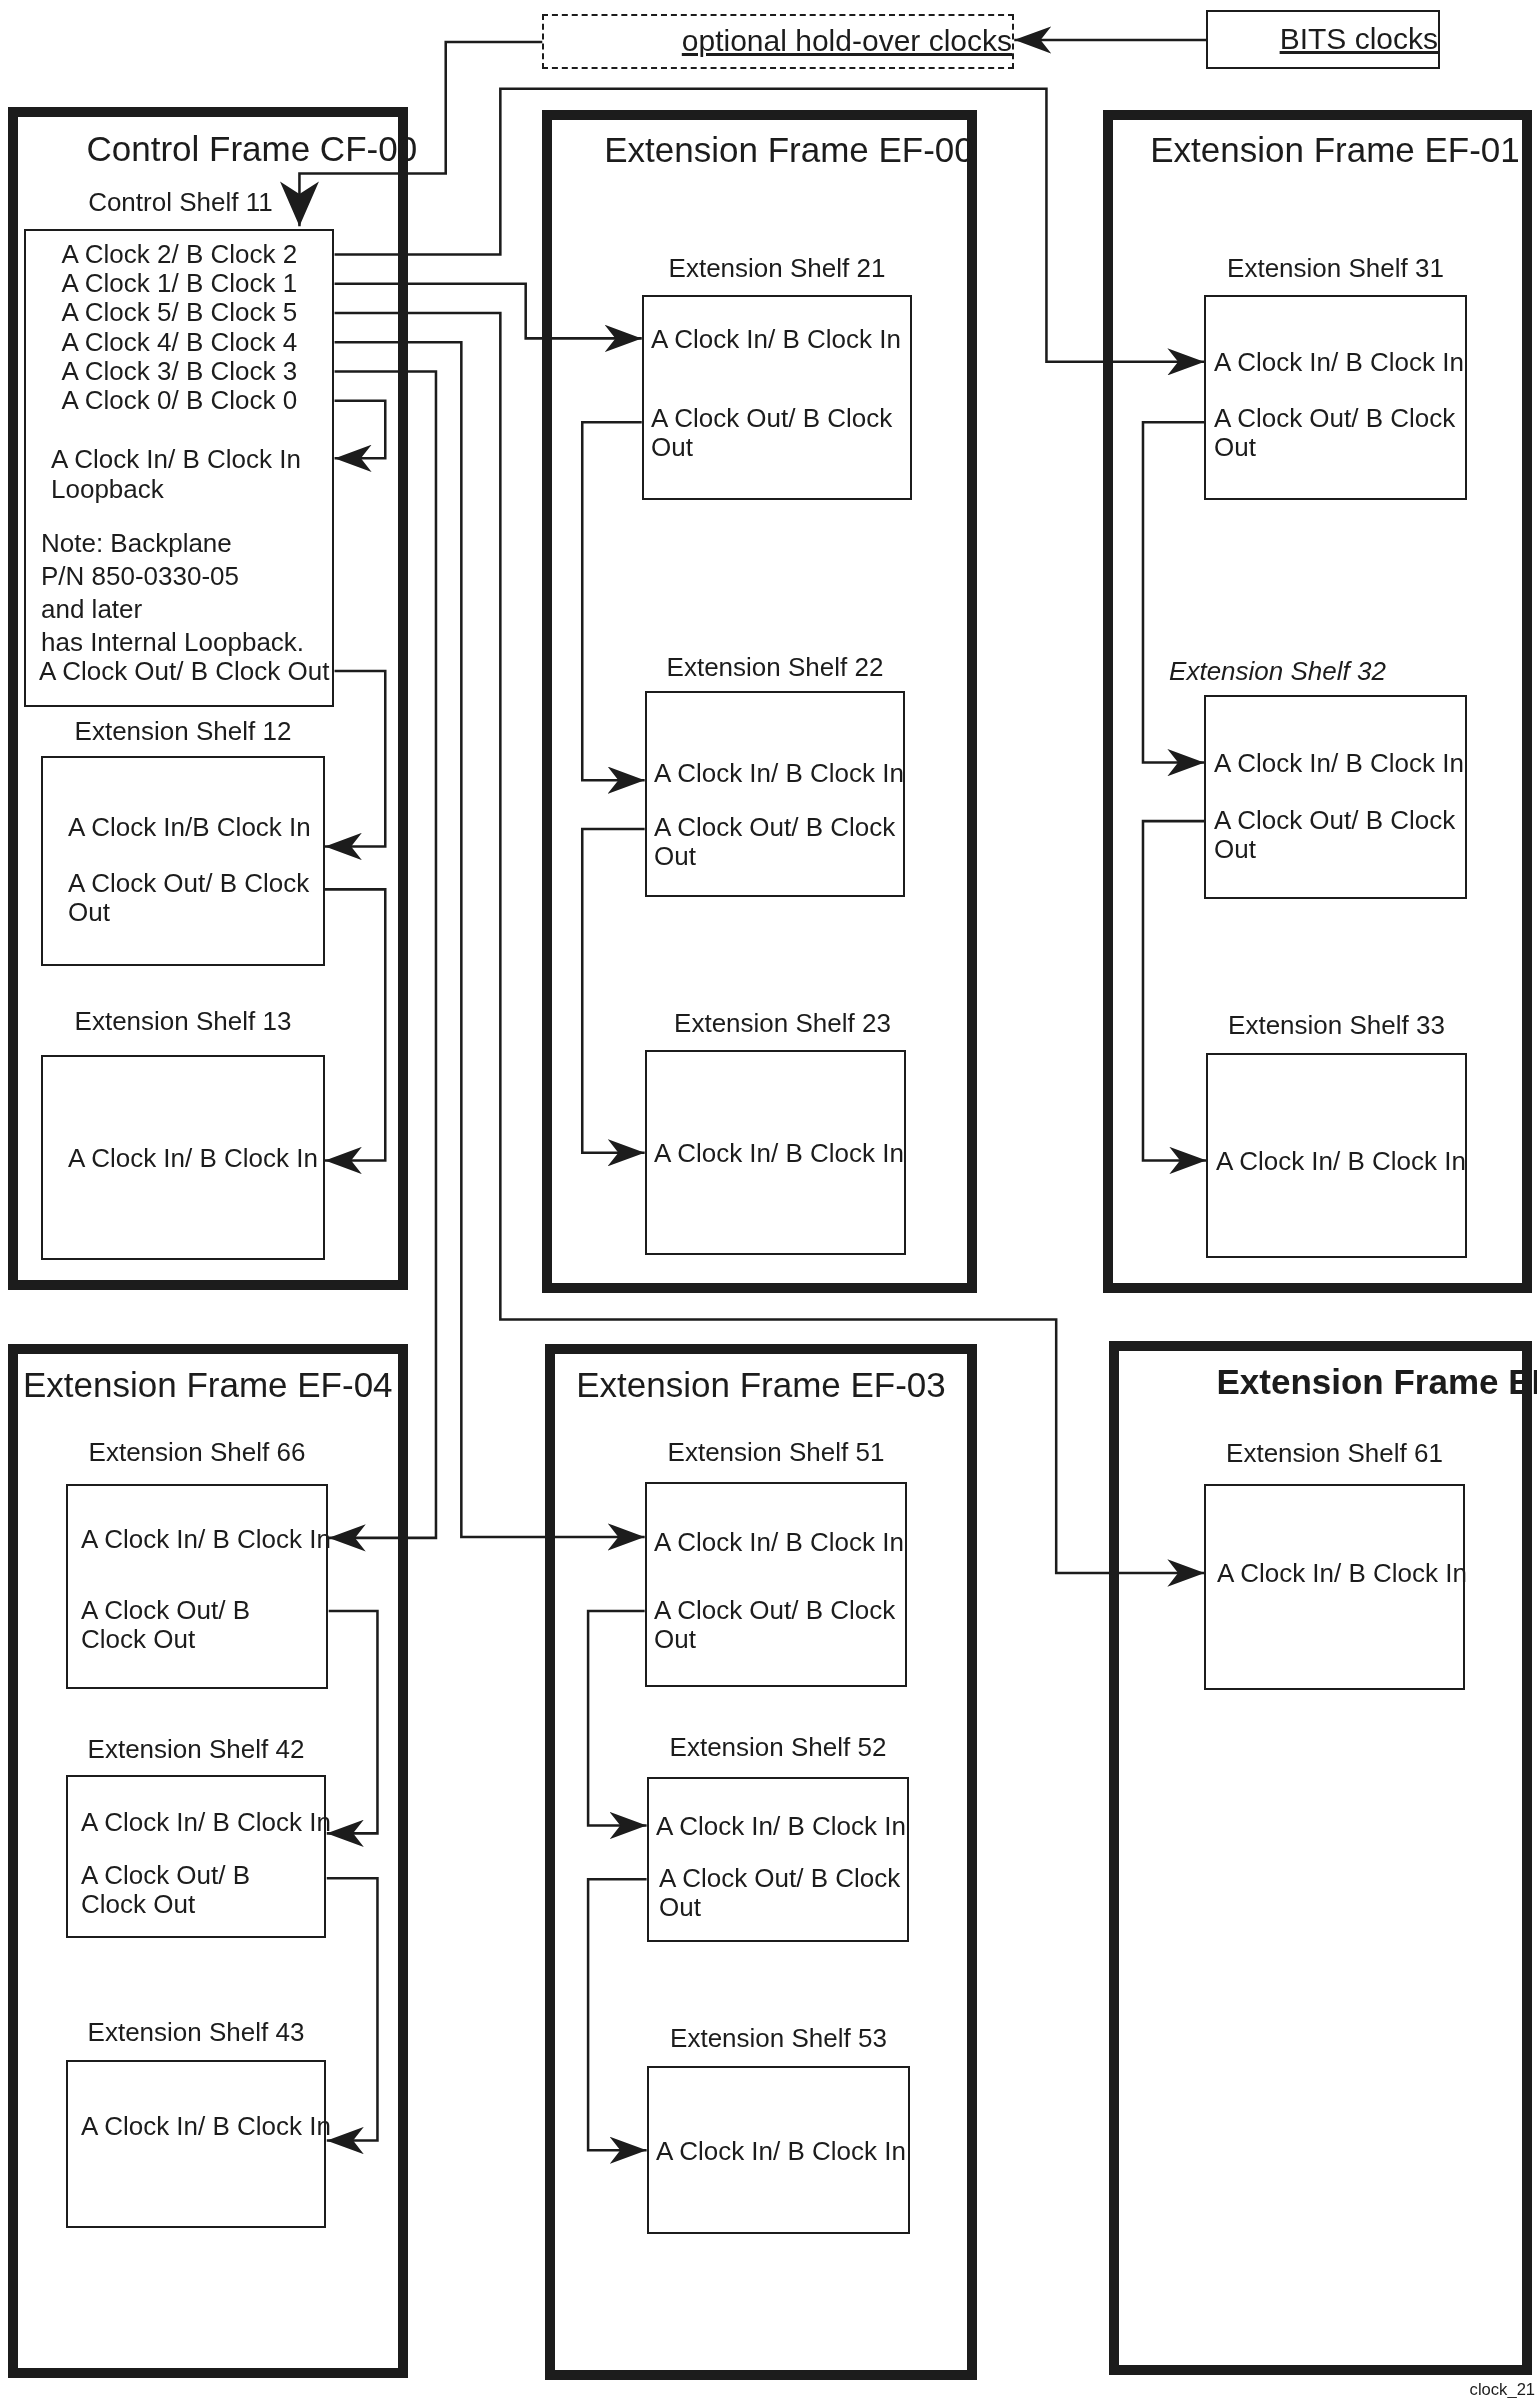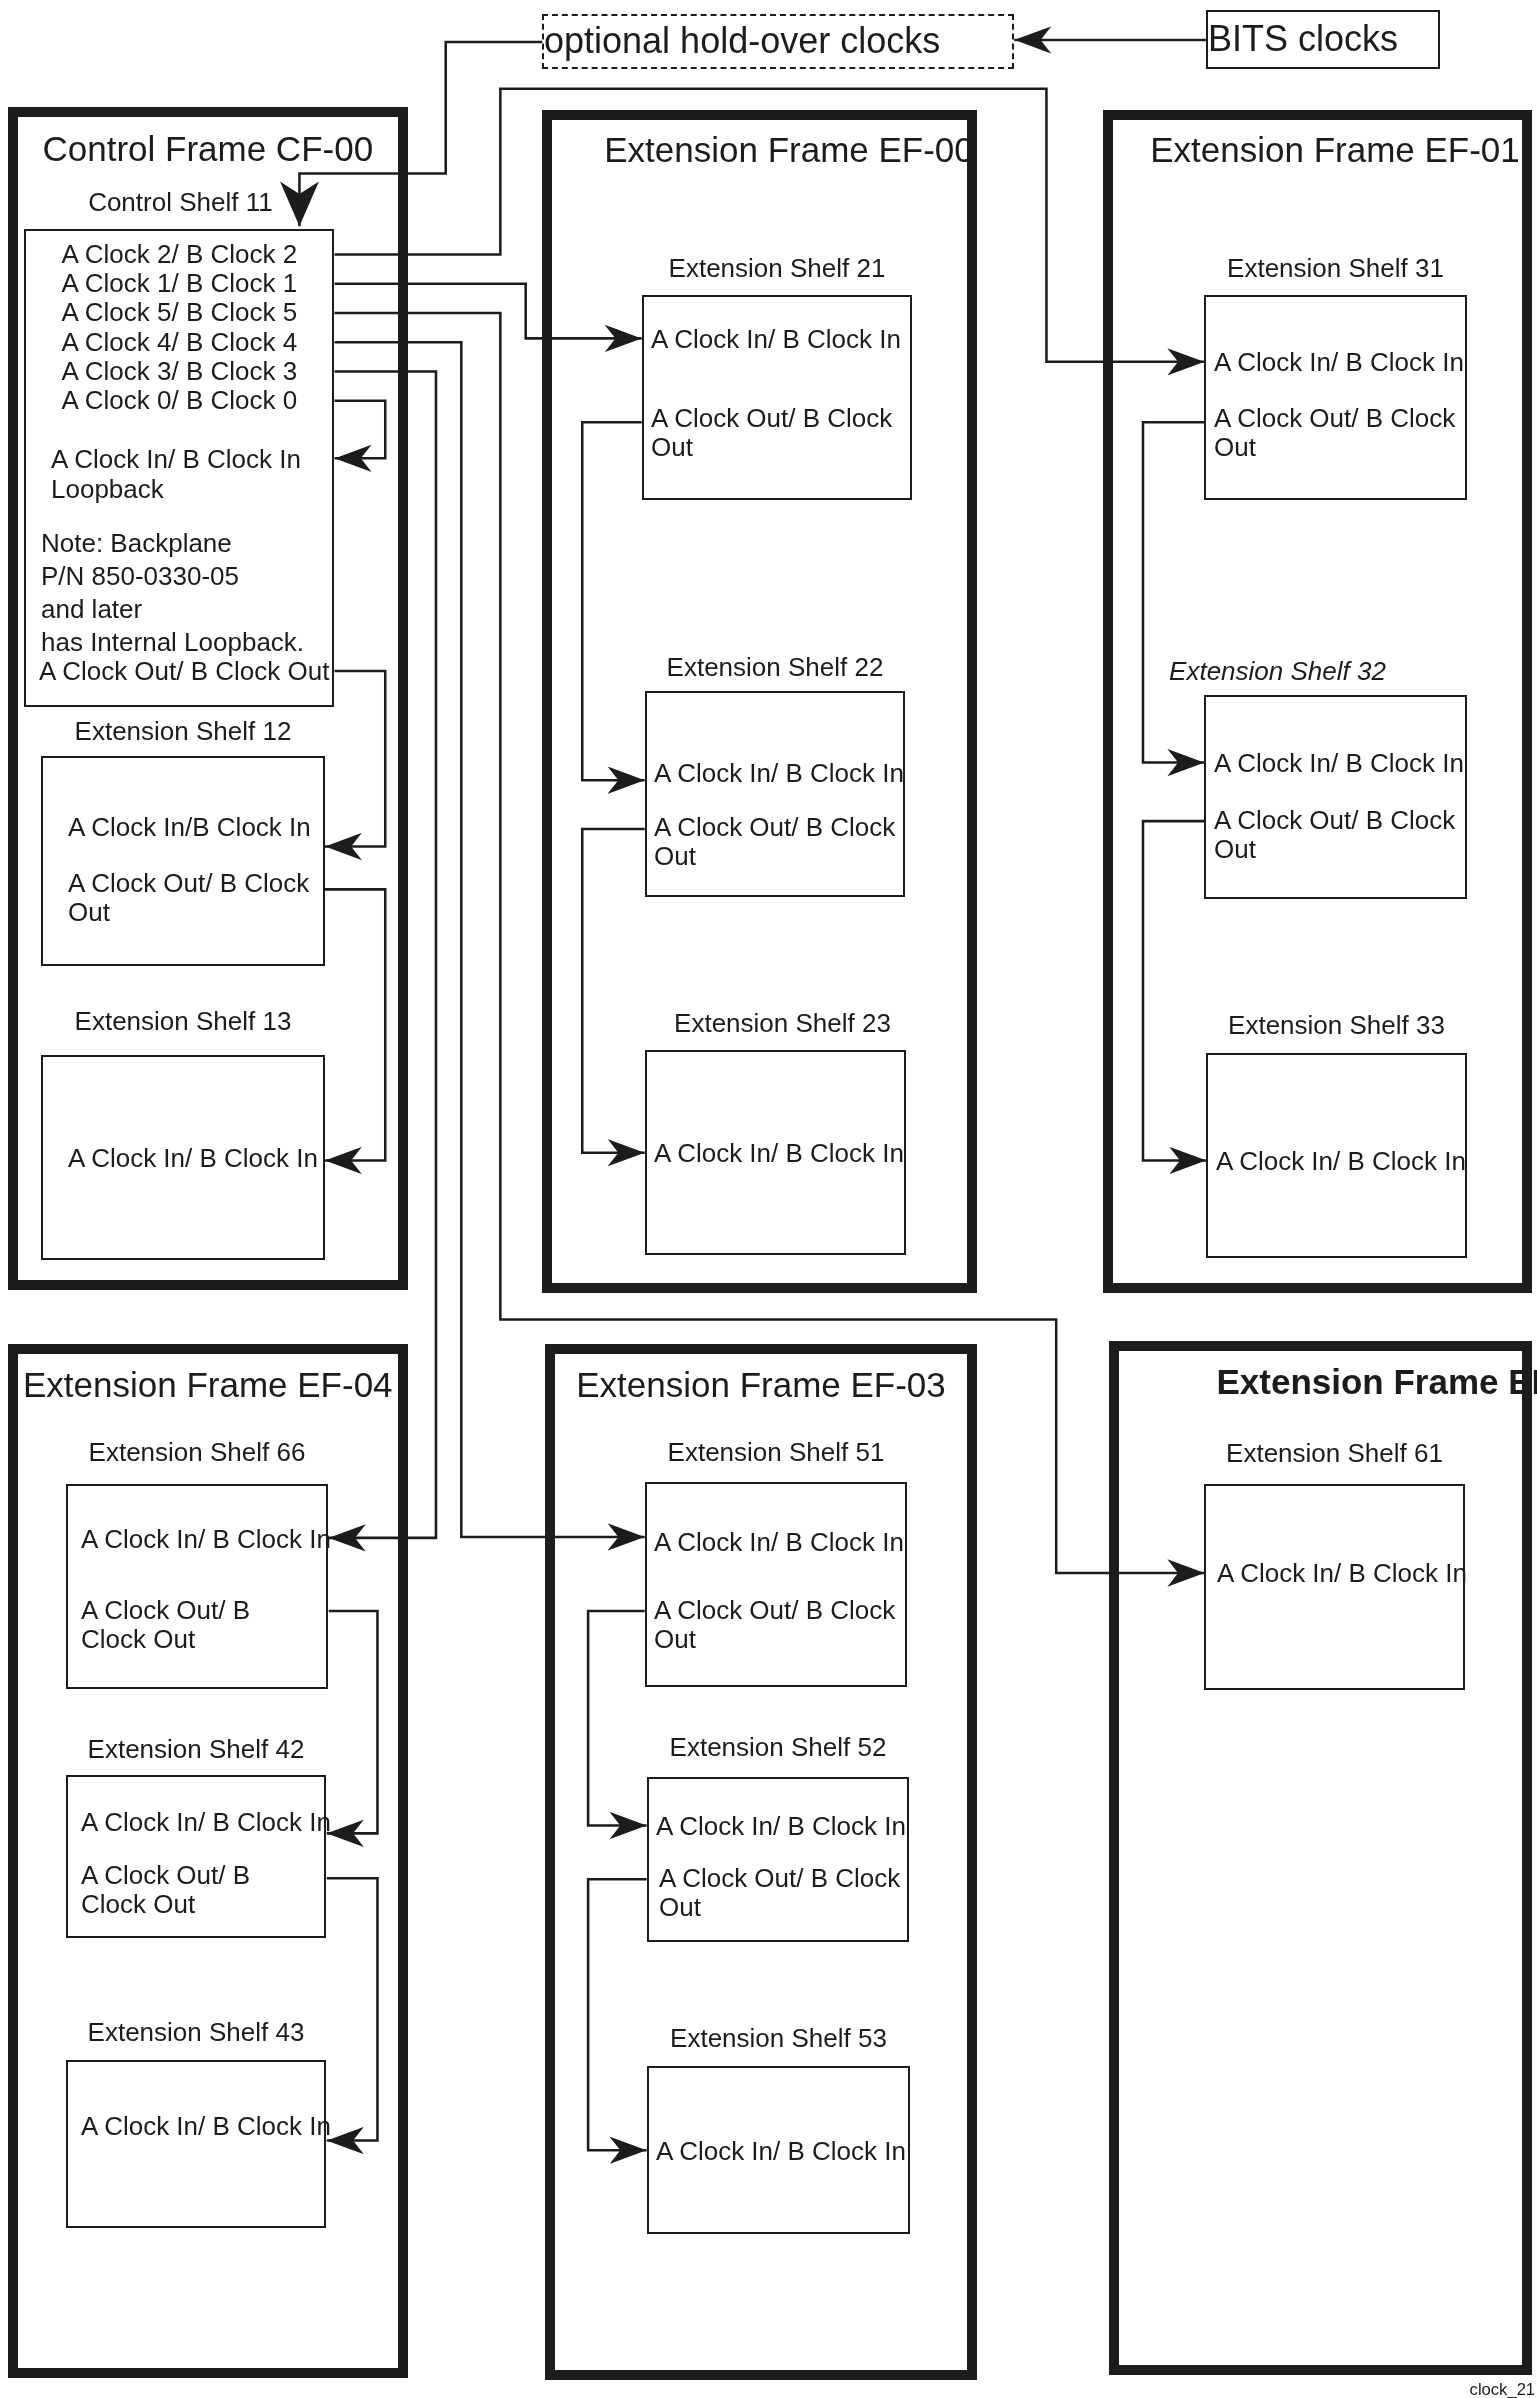--- a/index.html
+++ b/index.html
@@ -4,21 +4,21 @@
 <style>
   html,body{margin:0;padding:0;background:#ffffff;}
   body{width:1538px;height:2398px;position:relative;font-family:"Liberation Sans",sans-serif;color:#1c1c1c;}
   .frame{position:absolute;border:10.7px solid #1c1c1c;box-sizing:border-box;background:#ffffff;}
   .ftitle{position:absolute;font-size:35px;font-weight:400;text-align:center;white-space:nowrap;}
   .slabel{position:absolute;font-size:26px;text-align:center;white-space:nowrap;}
   .sbox{position:absolute;border:2.9px solid #1c1c1c;box-sizing:border-box;background:#ffffff;}
   .txt{position:absolute;font-size:26px;line-height:29px;}
   .rows{position:absolute;font-size:26px;line-height:29px;text-align:center;}
   .note{position:absolute;font-size:26px;line-height:33px;}
-  .topbox{position:absolute;box-sizing:border-box;font-size:36px;display:flex;align-items:center;justify-content:flex-start;}
+  .topbox{position:absolute;box-sizing:border-box;font-size:30px;display:flex;align-items:center;justify-content:flex-end;text-decoration:underline;}
   .dashed{border:2.9px dashed #1c1c1c;}
   .solid{border:2.9px solid #1c1c1c;}
   .caption{position:absolute;font-size:16.6px;}
   svg.wires{position:absolute;left:0;top:0;pointer-events:none;}
 </style>
 </head>
 <body>
 
 <div class="topbox dashed" style="left:542px;top:13.7px;width:472px;height:55px;">
   <span>optional hold-over clocks</span>
@@ -27,21 +27,21 @@
   <span>BITS clocks</span>
 </div>
 
 <div class="frame" style="left:7.8px;top:107px;width:400px;height:1183px;"></div>
 <div class="frame" style="left:542px;top:110px;width:435px;height:1183px;"></div>
 <div class="frame" style="left:1103px;top:110px;width:429px;height:1183px;"></div>
 <div class="frame" style="left:7.8px;top:1344px;width:400px;height:1034px;"></div>
 <div class="frame" style="left:545px;top:1344px;width:432px;height:1036px;"></div>
 <div class="frame" style="left:1109px;top:1341px;width:423px;height:1034px;"></div>
 
-<div class="ftitle" style="left:7.8px;top:129px;width:400px;">Control Frame CF-00</div>
+<div class="ftitle" style="left:7.8px;top:129px;width:400px;padding-left:44px;">Control Frame CF-00</div>
 <div class="slabel" style="left:24.4px;top:187px;width:312px;">Control Shelf 11</div>
 <div class="sbox" style="left:24.4px;top:229px;width:310px;height:478px;"></div>
 <div class="rows" style="left:24.4px;top:240px;width:310px;">A Clock 2/ B Clock 2</div>
 <div class="rows" style="left:24.4px;top:269px;width:310px;">A Clock 1/ B Clock 1</div>
 <div class="rows" style="left:24.4px;top:298px;width:310px;">A Clock 5/ B Clock 5</div>
 <div class="rows" style="left:24.4px;top:328px;width:310px;">A Clock 4/ B Clock 4</div>
 <div class="rows" style="left:24.4px;top:357px;width:310px;">A Clock 3/ B Clock 3</div>
 <div class="rows" style="left:24.4px;top:386px;width:310px;">A Clock 0/ B Clock 0</div>
 <div class="txt" style="left:51px;top:445px;">A Clock In/ B Clock In</div>
 <div class="txt" style="left:51px;top:475px;">Loopback</div>

